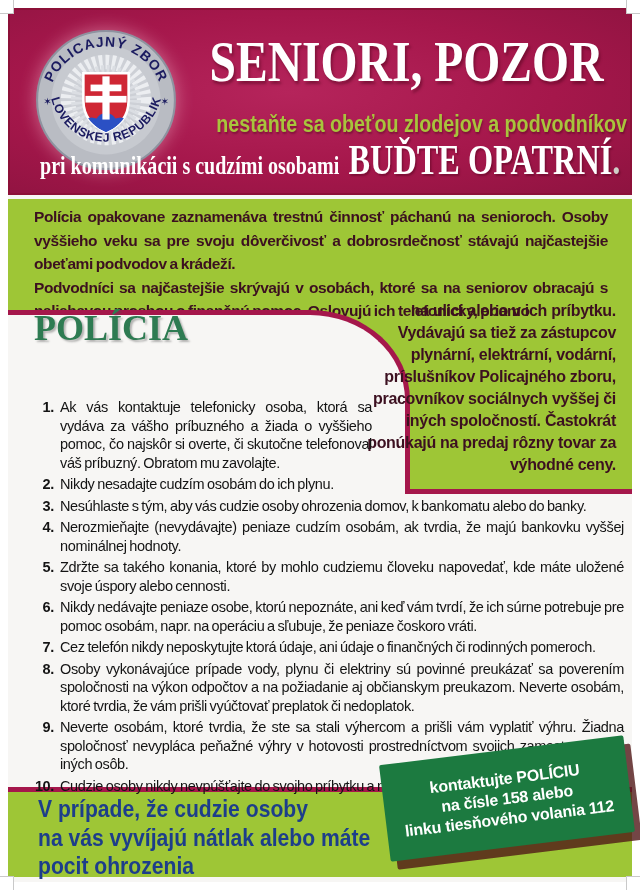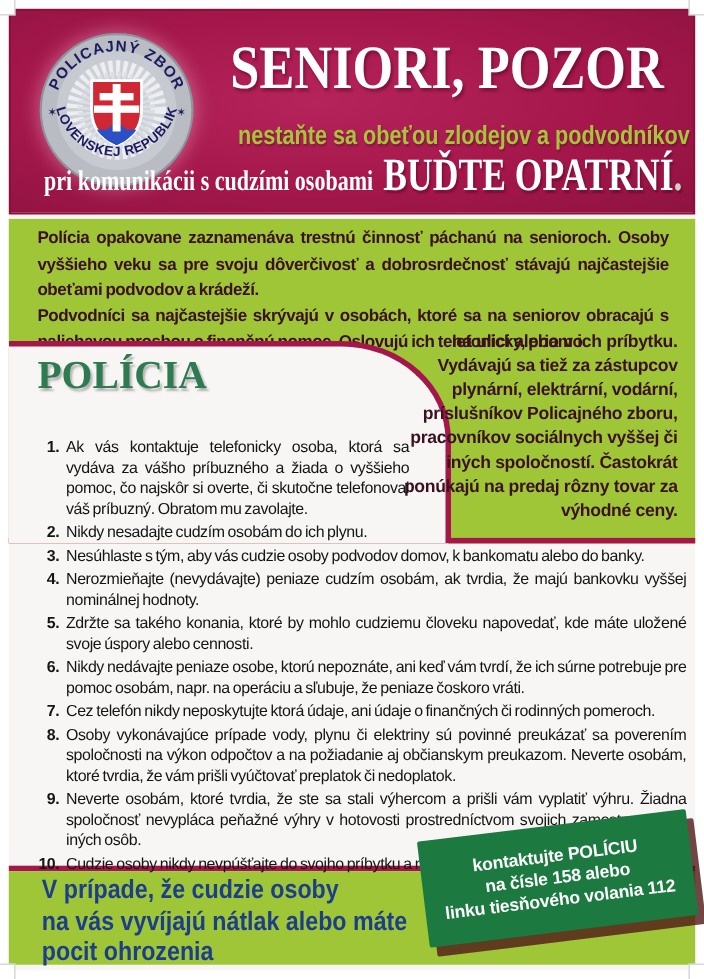--- a/index.html
+++ b/index.html
@@ -54,21 +54,21 @@
     color:var(--maroon_text,#3c1020);
   }
 
   
   .advice-panel{
     position:absolute;left:0;top:302px;width:402px;height:184px;box-sizing:border-box;
     background:#f7f6f4;border-top:5px solid var(--crimson,#a5174b);
     border-right:5px solid var(--crimson,#a5174b);border-top-right-radius:100px 90px;
   }
   .advice-heading{
-    position:absolute;left:26px;top:315px;
+    position:absolute;left:26px;top:302px;
     font-family:"Liberation Serif",serif;font-weight:bold;font-size:36px;line-height:1.03;
     color:var(--heading_green,#2e7b52);text-shadow:2px 2px 2px rgba(80,80,80,.4);
   }
   .advice-list{position:absolute;left:16px;top:390px;width:600px;z-index:3;}
   .advice-item{display:flex;gap:6px;margin-bottom:3px;
     font-size:14.5px;line-height:18.5px;letter-spacing:-.35px;word-spacing:-1px;color:#141414;}
   .advice-num{flex:0 0 30px;text-align:right;font-weight:bold;}
   .advice-text{flex:1;text-align:justify;}
   .advice-item:first-child .advice-text{max-width:312px;}
 
@@ -163,21 +163,21 @@
     <div class="advice-text">Ak vás kontaktuje telefonicky osoba, ktorá sa vydáva za vášho príbuzného a žiada o vyššieho pomoc, čo najskôr si overte, či skutočne telefonoval váš príbuzný. Obratom mu zavolajte.</div>
   </div>
 
   <div class="advice-item">
     <div class="advice-num">2.</div>
     <div class="advice-text">Nikdy nesadajte cudzím osobám do ich plynu.</div>
   </div>
 
   <div class="advice-item">
     <div class="advice-num">3.</div>
-    <div class="advice-text">Nesúhlaste s tým, aby vás cudzie osoby podvodov domov, k bankomatu alebo do banky.</div>
+    <div class="advice-text">Nesúhlaste s tým, aby vás cudzie osoby ohrozenia domov, k bankomatu alebo do banky.</div>
   </div>
 
   <div class="advice-item">
     <div class="advice-num">4.</div>
     <div class="advice-text">Nerozmieňajte (nevydávajte) peniaze cudzím osobám, ak tvrdia, že majú bankovku vyššej nominálnej hodnoty.</div>
   </div>
 
   <div class="advice-item">
     <div class="advice-num">5.</div>
     <div class="advice-text">Zdržte sa takého konania, ktoré by mohlo cudziemu človeku napovedať, kde máte uložené svoje úspory alebo cennosti.</div>

